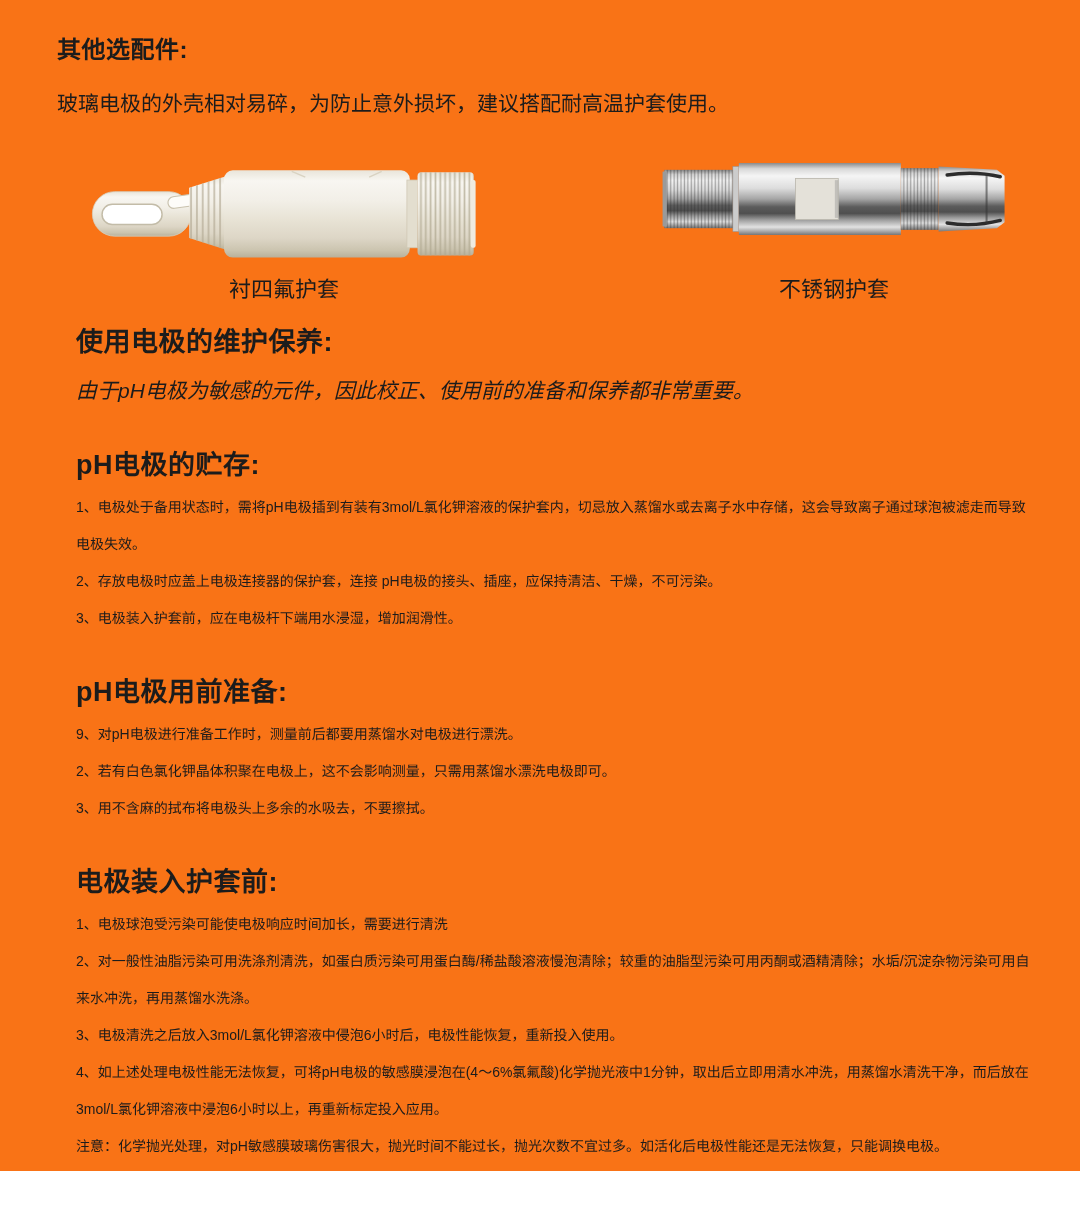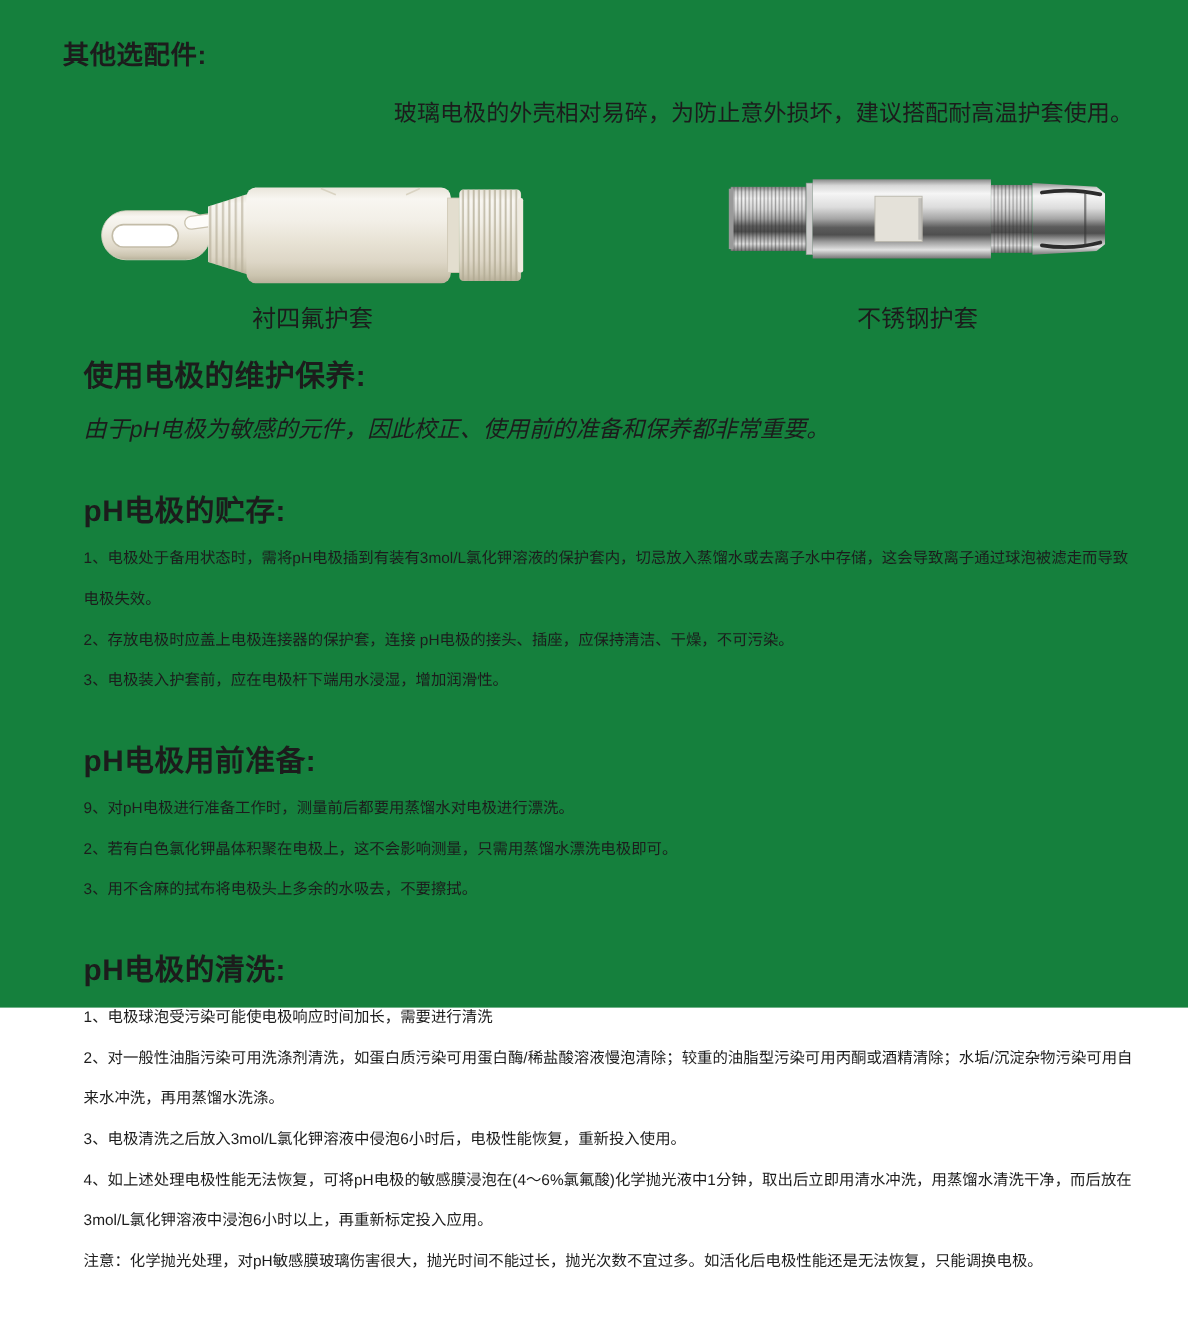--- a/index.html
+++ b/index.html
@@ -5,26 +5,26 @@
   * { box-sizing: border-box; }
   html, body { margin: 0; padding: 0; }
   body {
     width: 1080px;
     height: 1208px;
     background: #ffffff;
     color: #1c1c1c;
     font-family: "Liberation Sans", "DejaVu Sans", sans-serif;
     overflow: hidden;
   }
-  .page { position: relative; width: 1080px; height: 916px; background:#15803d; }
+  .page { position: relative; width: 1080px; height: 1171px; background:#f97316; }
 
   
   .acc { padding: 30px 50px 0 57px; }
   .acc-title { font-size: 24px; font-weight: 700; margin: 0; letter-spacing: 0.5px; }
-  .acc-intro { font-size: 21px; margin: 25px 0 0 0; line-height: 28px; text-align: right; }
+  .acc-intro { font-size: 21px; margin: 25px 0 0 0; line-height: 28px; }
 
   
   .figures {
     display: flex;
     justify-content: space-between;
     align-items: flex-start;
     padding: 0 45px 0 83px;
     margin-top: 33px;
   }
   .figure {
@@ -166,21 +166,21 @@
     <div class="sec preparation">
       <h2 class="sec-title">pH电极用前准备:</h2>
       <div class="items">
         <p>9、对pH电极进行准备工作时，测量前后都要用蒸馏水对电极进行漂洗。</p>
         <p>2、若有白色氯化钾晶体积聚在电极上，这不会影响测量，只需用蒸馏水漂洗电极即可。</p>
         <p>3、用不含麻的拭布将电极头上多余的水吸去，不要擦拭。</p>
       </div>
     </div>
 
     <div class="sec cleaning">
-      <h2 class="sec-title">pH电极的清洗:</h2>
+      <h2 class="sec-title">电极装入护套前:</h2>
       <div class="items">
         <p>1、电极球泡受污染可能使电极响应时间加长，需要进行清洗</p>
         <p>2、对一般性油脂污染可用洗涤剂清洗，如蛋白质污染可用蛋白酶/稀盐酸溶液慢泡清除；较重的油脂型污染可用丙酮或酒精清除；水垢/沉淀杂物污染可用自来水冲洗，再用蒸馏水洗涤。</p>
         <p>3、电极清洗之后放入3mol/L氯化钾溶液中侵泡6小时后，电极性能恢复，重新投入使用。</p>
         <p>4、如上述处理电极性能无法恢复，可将pH电极的敏感膜浸泡在(4～6%氯氟酸)化学抛光液中1分钟，取出后立即用清水冲洗，用蒸馏水清洗干净，而后放在3mol/L氯化钾溶液中浸泡6小时以上，再重新标定投入应用。</p>
         <p>注意：化学抛光处理，对pH敏感膜玻璃伤害很大，抛光时间不能过长，抛光次数不宜过多。如活化后电极性能还是无法恢复，只能调换电极。</p>
       </div>
     </div>
 
   </div>

